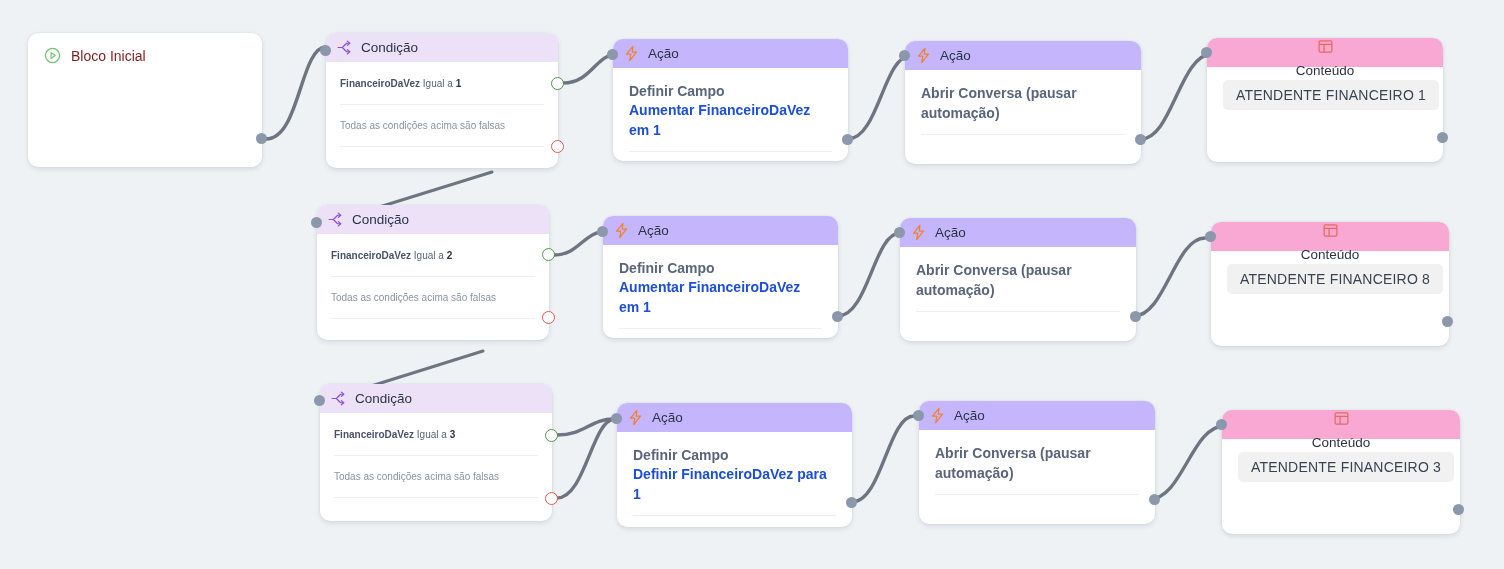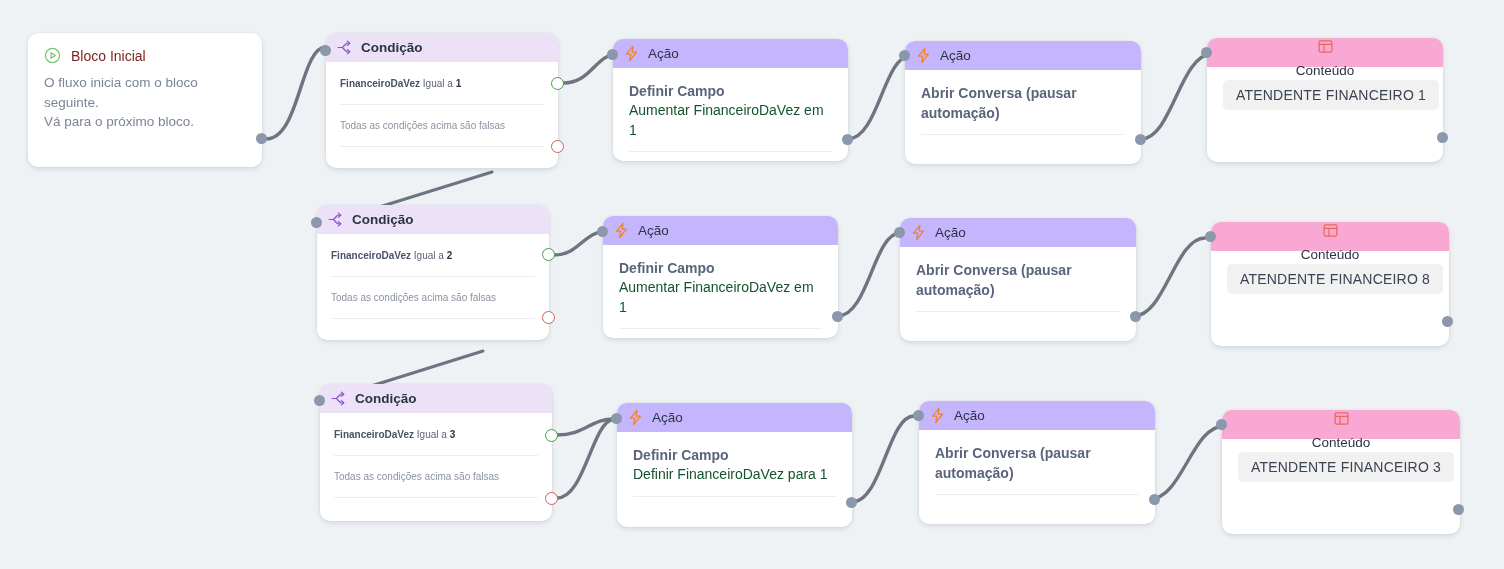--- a/index.html
+++ b/index.html
@@ -21,21 +21,21 @@
   }
   .node-head {
     display: flex; align-items: center; gap: 8px;
     height: 29px; padding: 0 10px;
     border-radius: 10px 10px 0 0;
     font-size: 13.5px;
     color: #2b3445;
   }
   .node-body { padding: 11px 14px 12px 14px; }
 
-  .head-cond    { background: #ece1f7; font-weight: bold; }
+  .head-cond    { background: #ece1f7; }
   .head-action  { background: #c4b5fd; align-items: center; }
   .head-content { background: #f9a8d4; flex-direction: column; }
 
   .ico { width: 17px; height: 17px; display: block; flex: 0 0 auto; }
 
   
   .start-title { display: flex; align-items: center; gap: 10px; padding: 14px 14px 0 16px; }
   .start-title span { font-size: 14px; color: #7f1d1d; }
   .start-text {
     padding: 9px 16px 0 16px;
@@ -48,21 +48,21 @@
     line-height: 19px;
     padding: 3px 0 11px 0;
     border-bottom: 1px solid #eceef1;
   }
   .cond-row.second { padding-top: 11px; border-bottom: 1px solid #eceef1; color: #8a93a2; }
   .cond-row b { color: #49526a; font-weight: bold; }
   .cond-row .num { color: #2b3445; font-weight: bold; }
 
   
   .act-title { font-size: 14px; font-weight: bold; color: #5a657c; line-height: 20px; }
-  .act-sub   { font-size: 14px; color: #14532d; line-height: 19.5px; }
+  .act-sub   { font-size: 14px; color: #1d4ed8; line-height: 19.5px; font-weight: bold; }
   .act-rule  { margin-top: 11px; border-bottom: 1px solid #eceef1; }
 
   
   .chip {
     display: inline-block;
     background: #f1f1f1;
     border-radius: 5px;
     padding: 7px 13px;
     font-size: 14px;
     color: #3a4352;
@@ -109,24 +109,20 @@
   </svg>
 
   <div class="node" style="left:28px; top:33px; width:234px; height:134px;">
     <div class="start-title">
       <svg class="ico" viewBox="0 0 24 24">
         <circle cx="12" cy="12" r="10" fill="none" stroke="#72c472" stroke-width="1.8"></circle>
         <path d="M10 8 L16 12 L10 16 Z" fill="none" stroke="#72c472" stroke-width="1.6" stroke-linejoin="round"></path>
       </svg>
       <span>Bloco Inicial</span>
     </div>
-    <div class="start-text">
-      <div>O fluxo inicia com o bloco seguinte.</div>
-      <div>Vá para o próximo bloco.</div>
-    </div>
     <div class="port port-dot" style="left:-5px; top:100px; left:228px;"></div>
   </div>
 
   <div class="node" style="left:326px; top:33px; width:232px; height:135px;">
     <div class="node-head head-cond">
       <svg class="ico" viewBox="0 0 24 24">
         <path d="M3 12 H9 M9 12 L15 6 H19 M9 12 L15 18 H19" fill="none" stroke="#8b4fd4" stroke-width="1.7" stroke-linecap="round" stroke-linejoin="round"></path>
         <path d="M16 3 L19.5 6 L16 9" fill="none" stroke="#8b4fd4" stroke-width="1.7" stroke-linecap="round" stroke-linejoin="round"></path>
         <path d="M16 15 L19.5 18 L16 21" fill="none" stroke="#8b4fd4" stroke-width="1.7" stroke-linecap="round" stroke-linejoin="round"></path>
       </svg>

